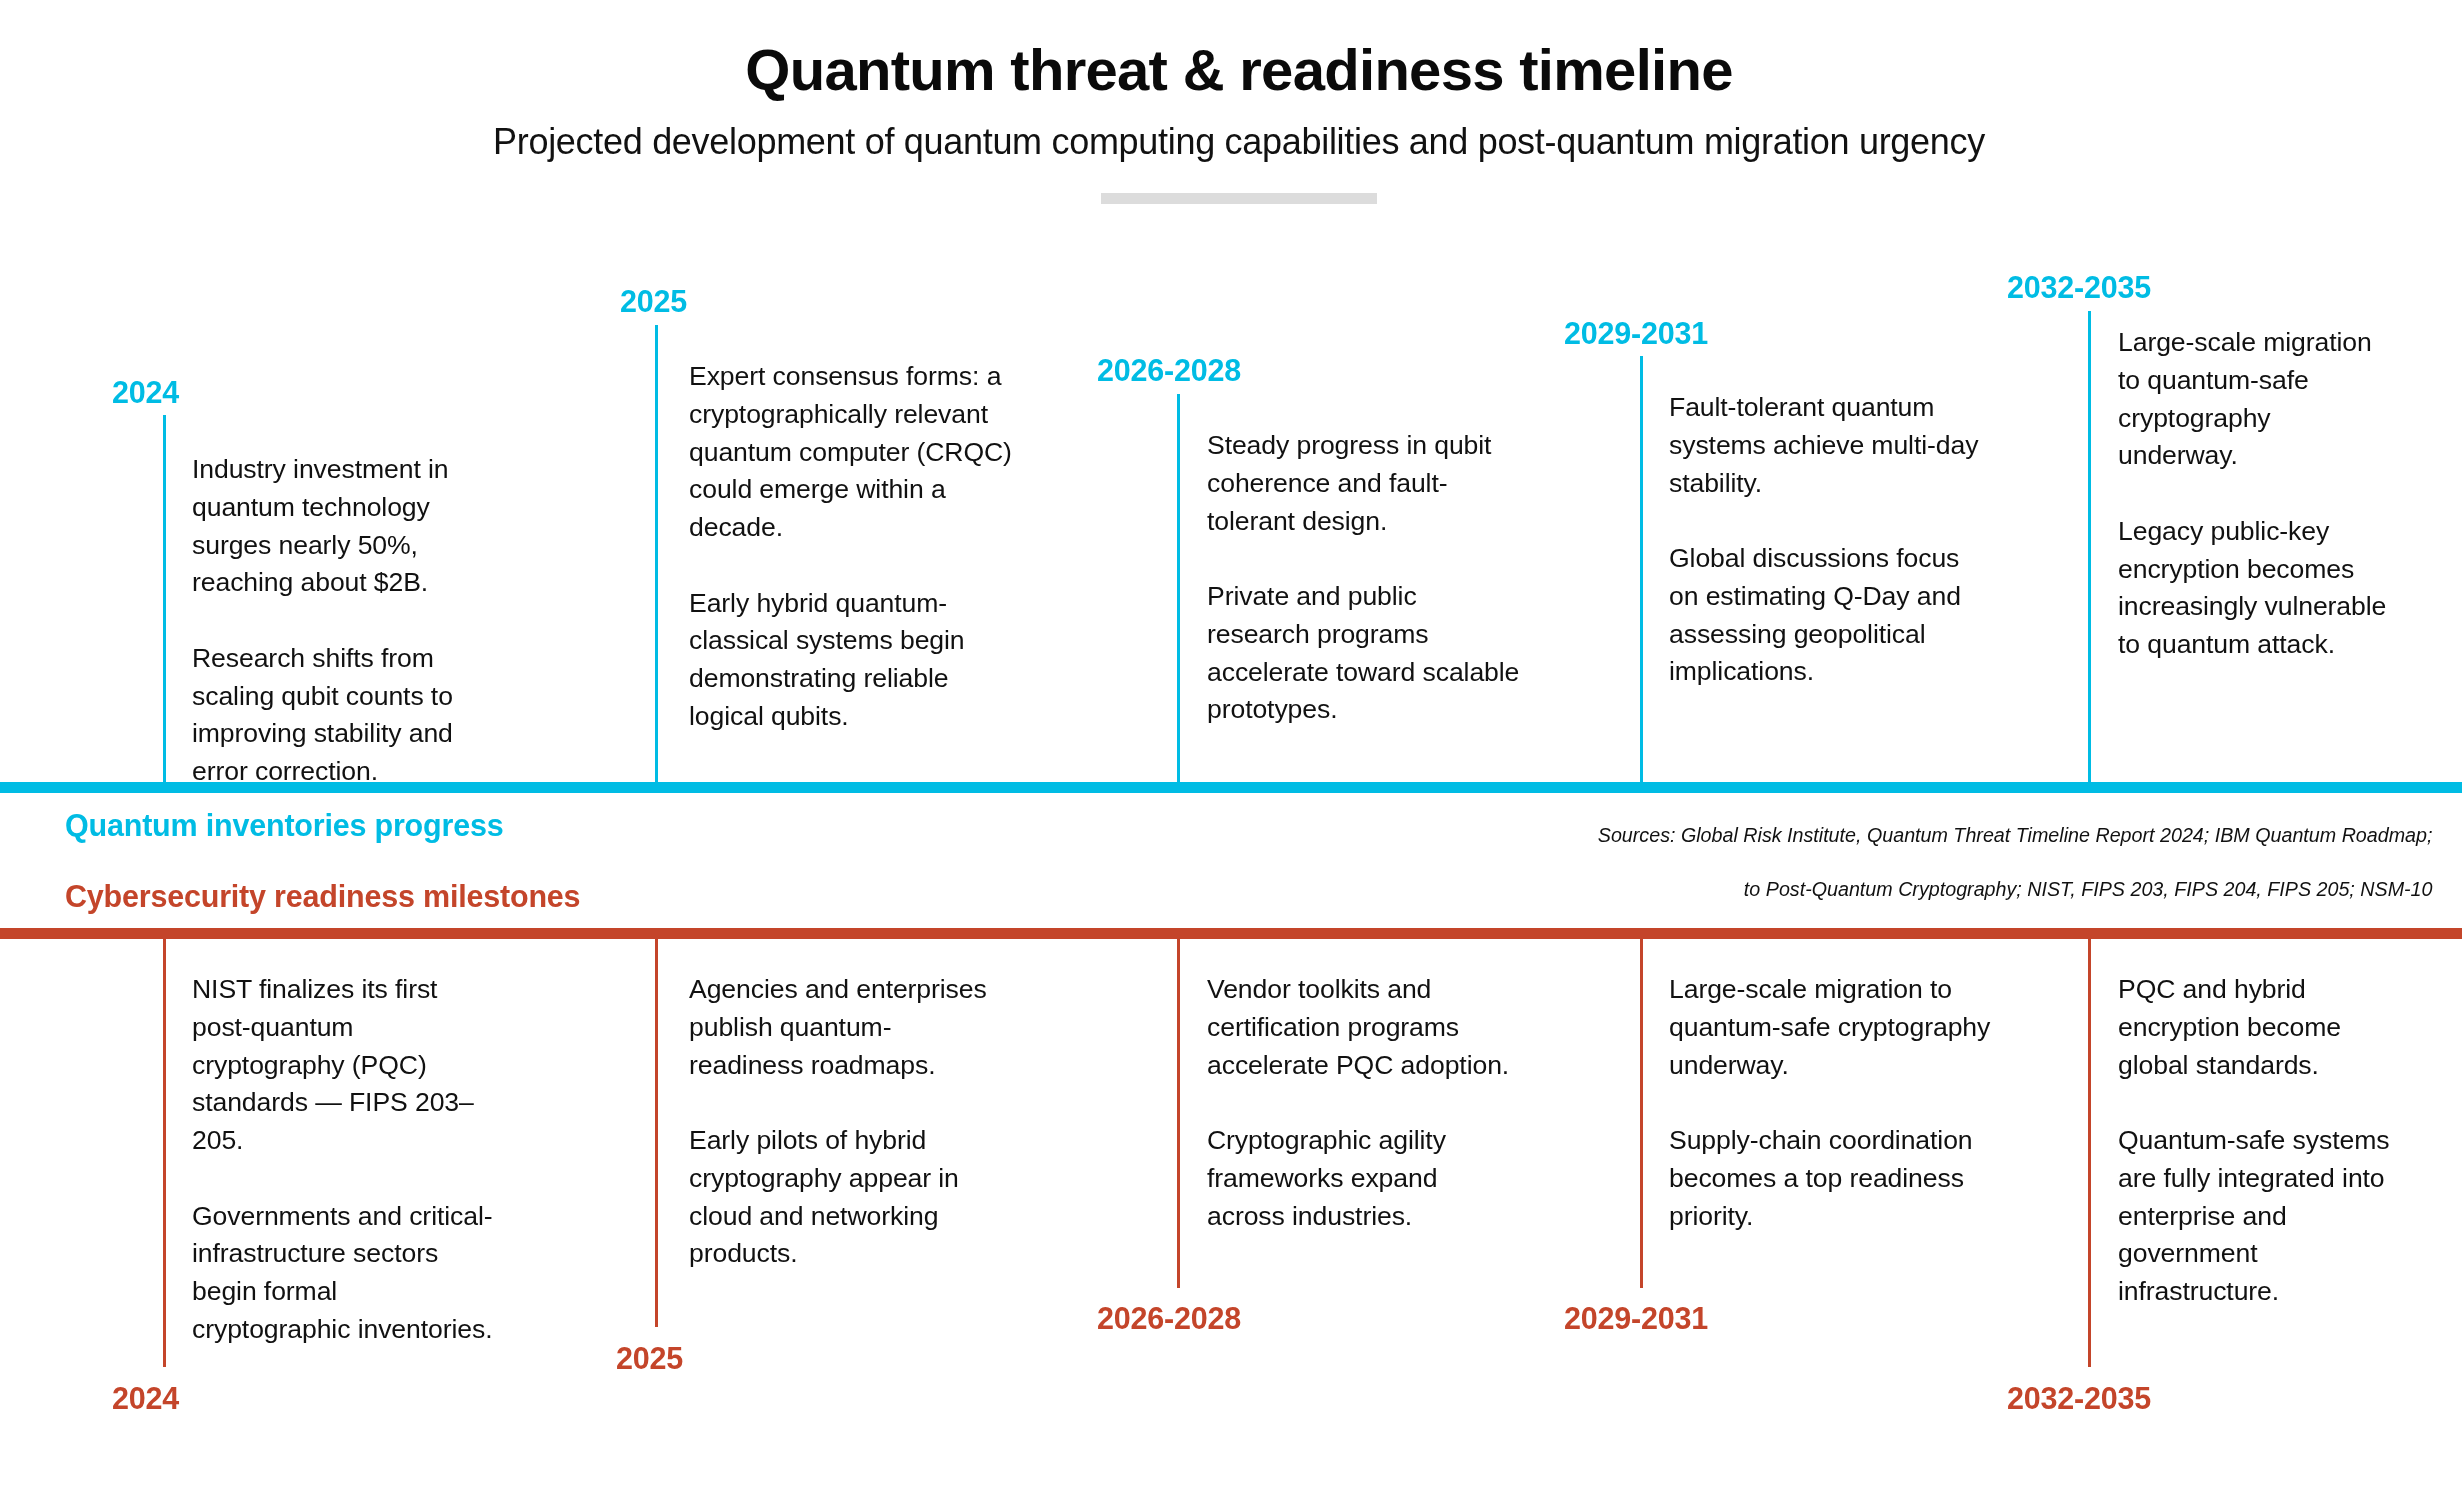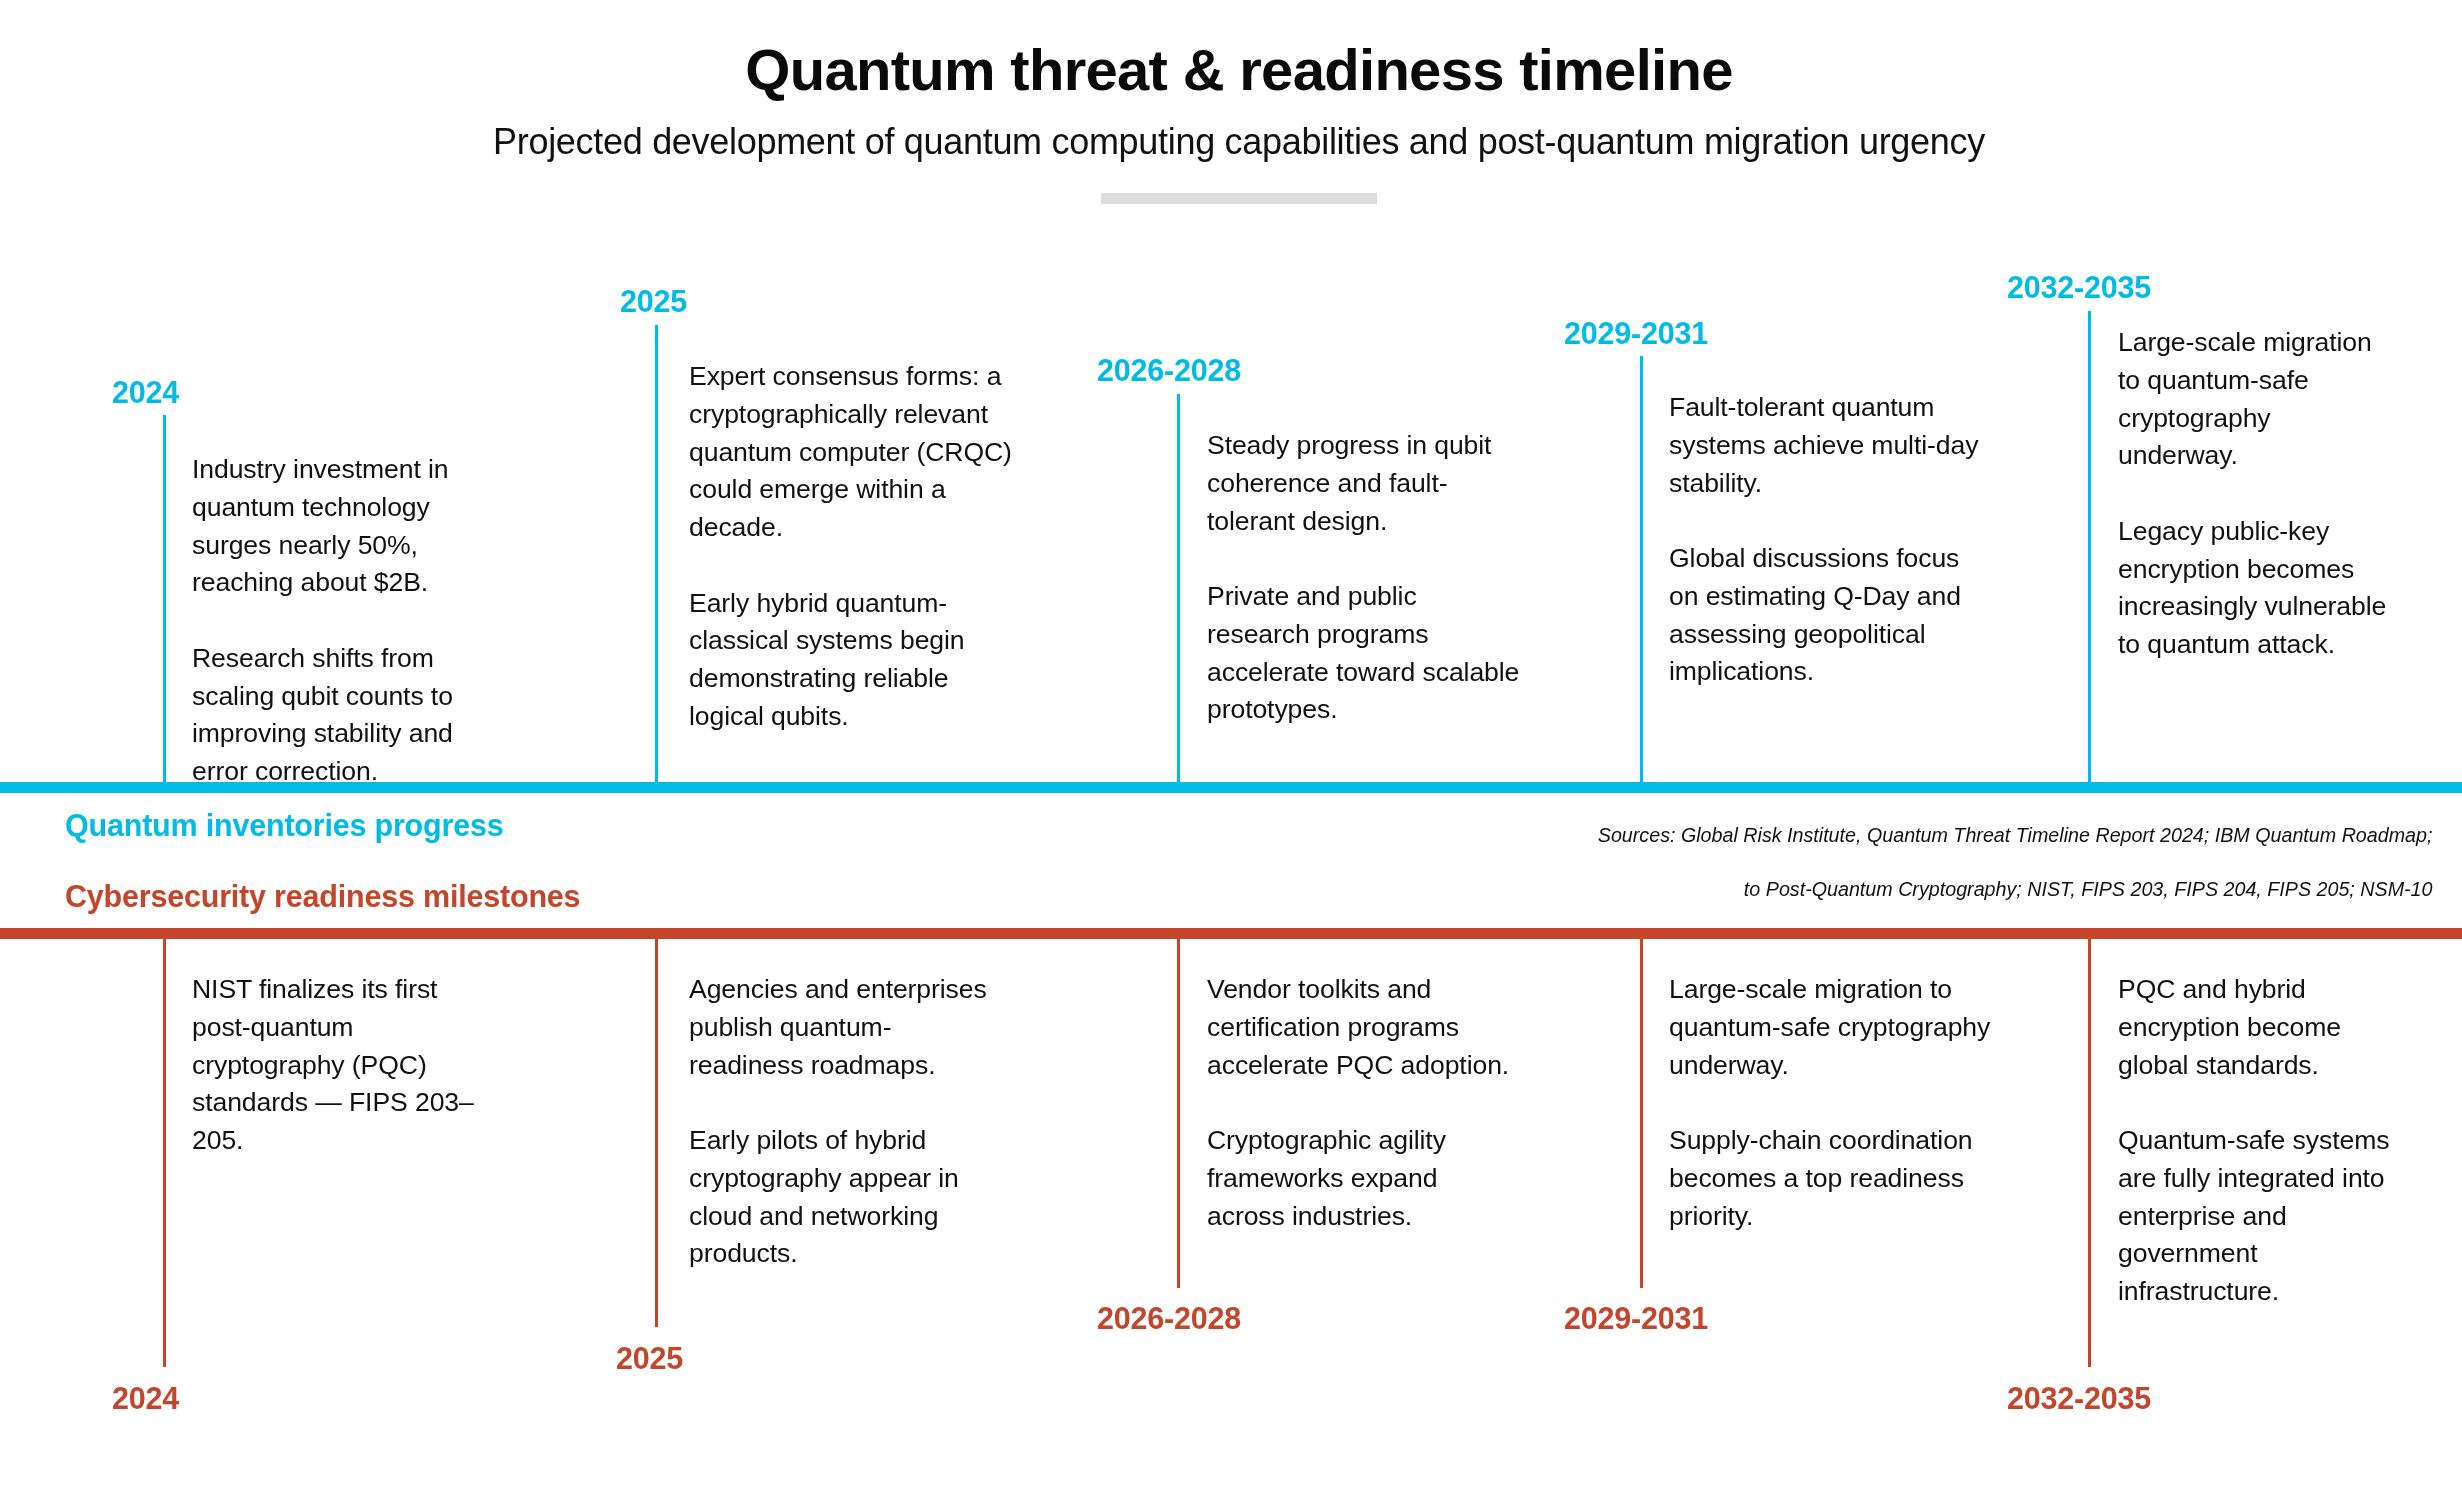--- a/index.html
+++ b/index.html
@@ -140,20 +140,21 @@
     <span>to Post-Quantum Cryptography; NIST, FIPS 203, FIPS 204, FIPS 205; NSM-10</span>
   </div>
   <div class="axis axis-orange"></div>
 
   <div class="band band-bottom">
 
     <div class="col">
       <div class="tick tick-orange" style="left:163px; top:0px; height:429px;"></div>
       <div class="body-text" style="left:192px; top:33px; width:305px;">
         <p>NIST finalizes its first post-quantum cryptography (PQC) standards — FIPS 203–205.</p>
+        <p>Governments and critical-infrastructure sectors begin formal cryptographic inventories.</p>
       </div>
       <div class="year year-orange" style="left:112px; top:443px;">2024</div>
     </div>
 
     <div class="col">
       <div class="tick tick-orange" style="left:655px; top:0px; height:389px;"></div>
       <div class="body-text" style="left:689px; top:33px; width:315px;">
         <p>Agencies and enterprises publish quantum-readiness roadmaps.</p>
         <p>Early pilots of hybrid cryptography appear in cloud and networking products.</p>
       </div>

